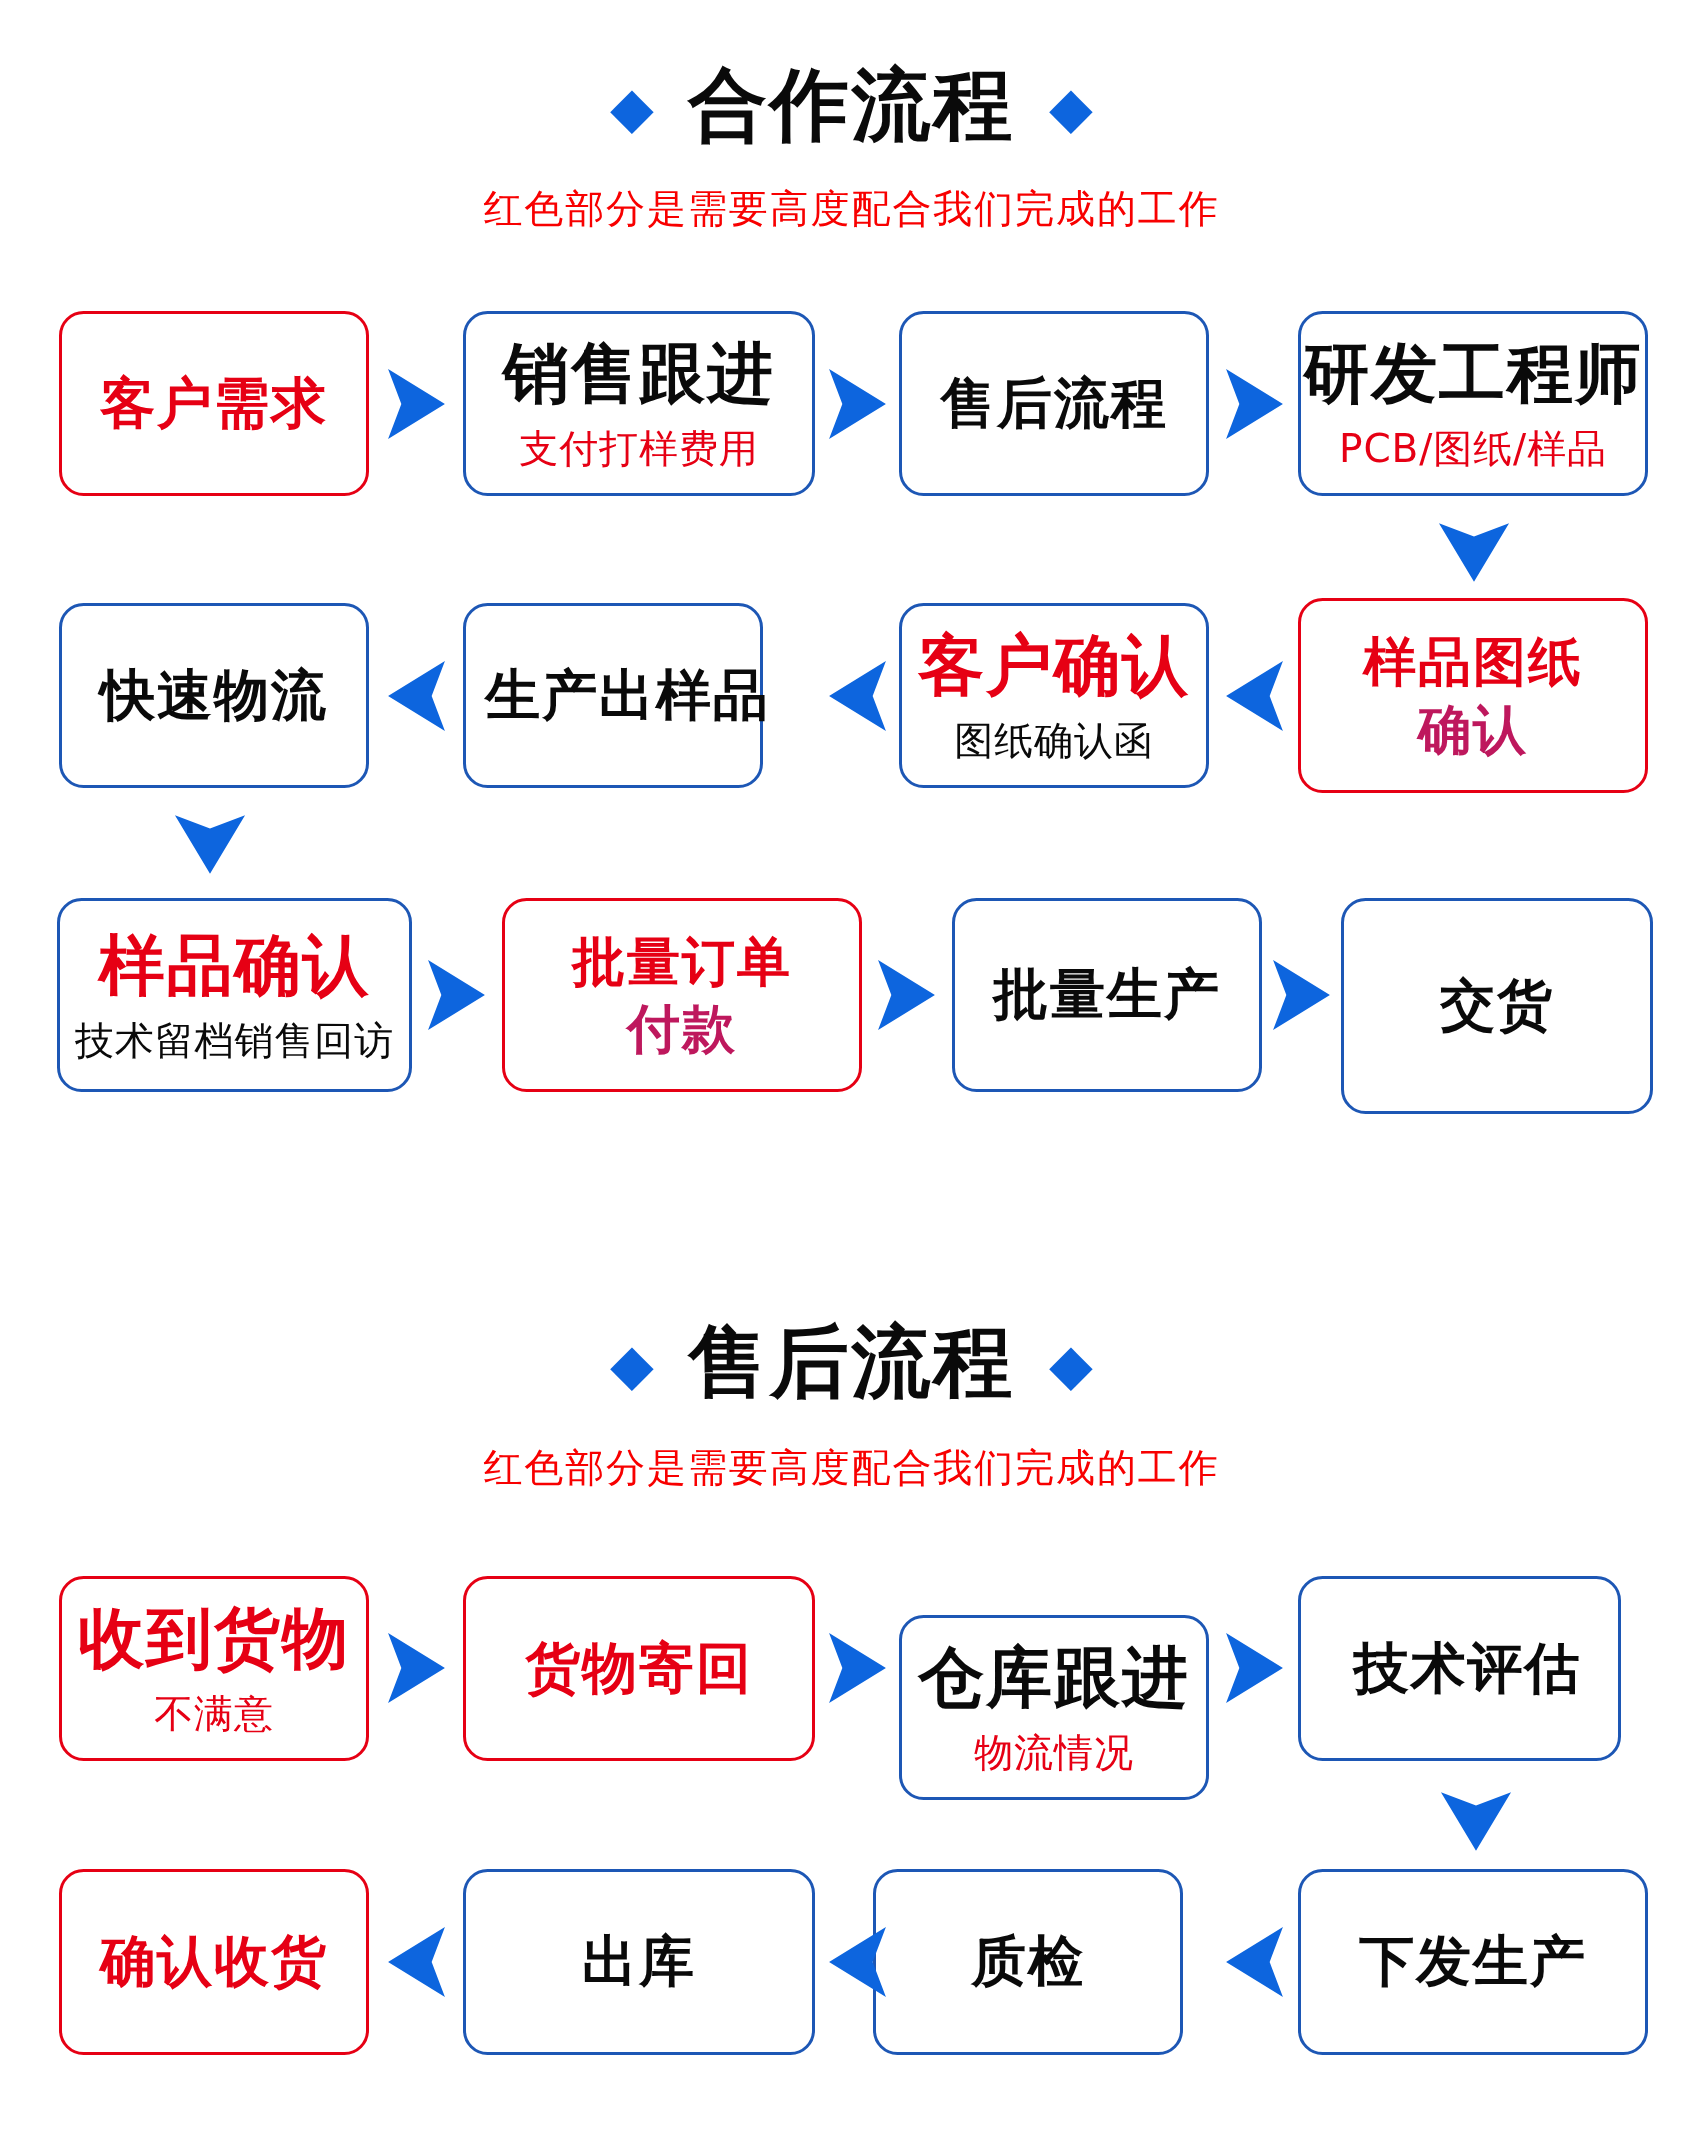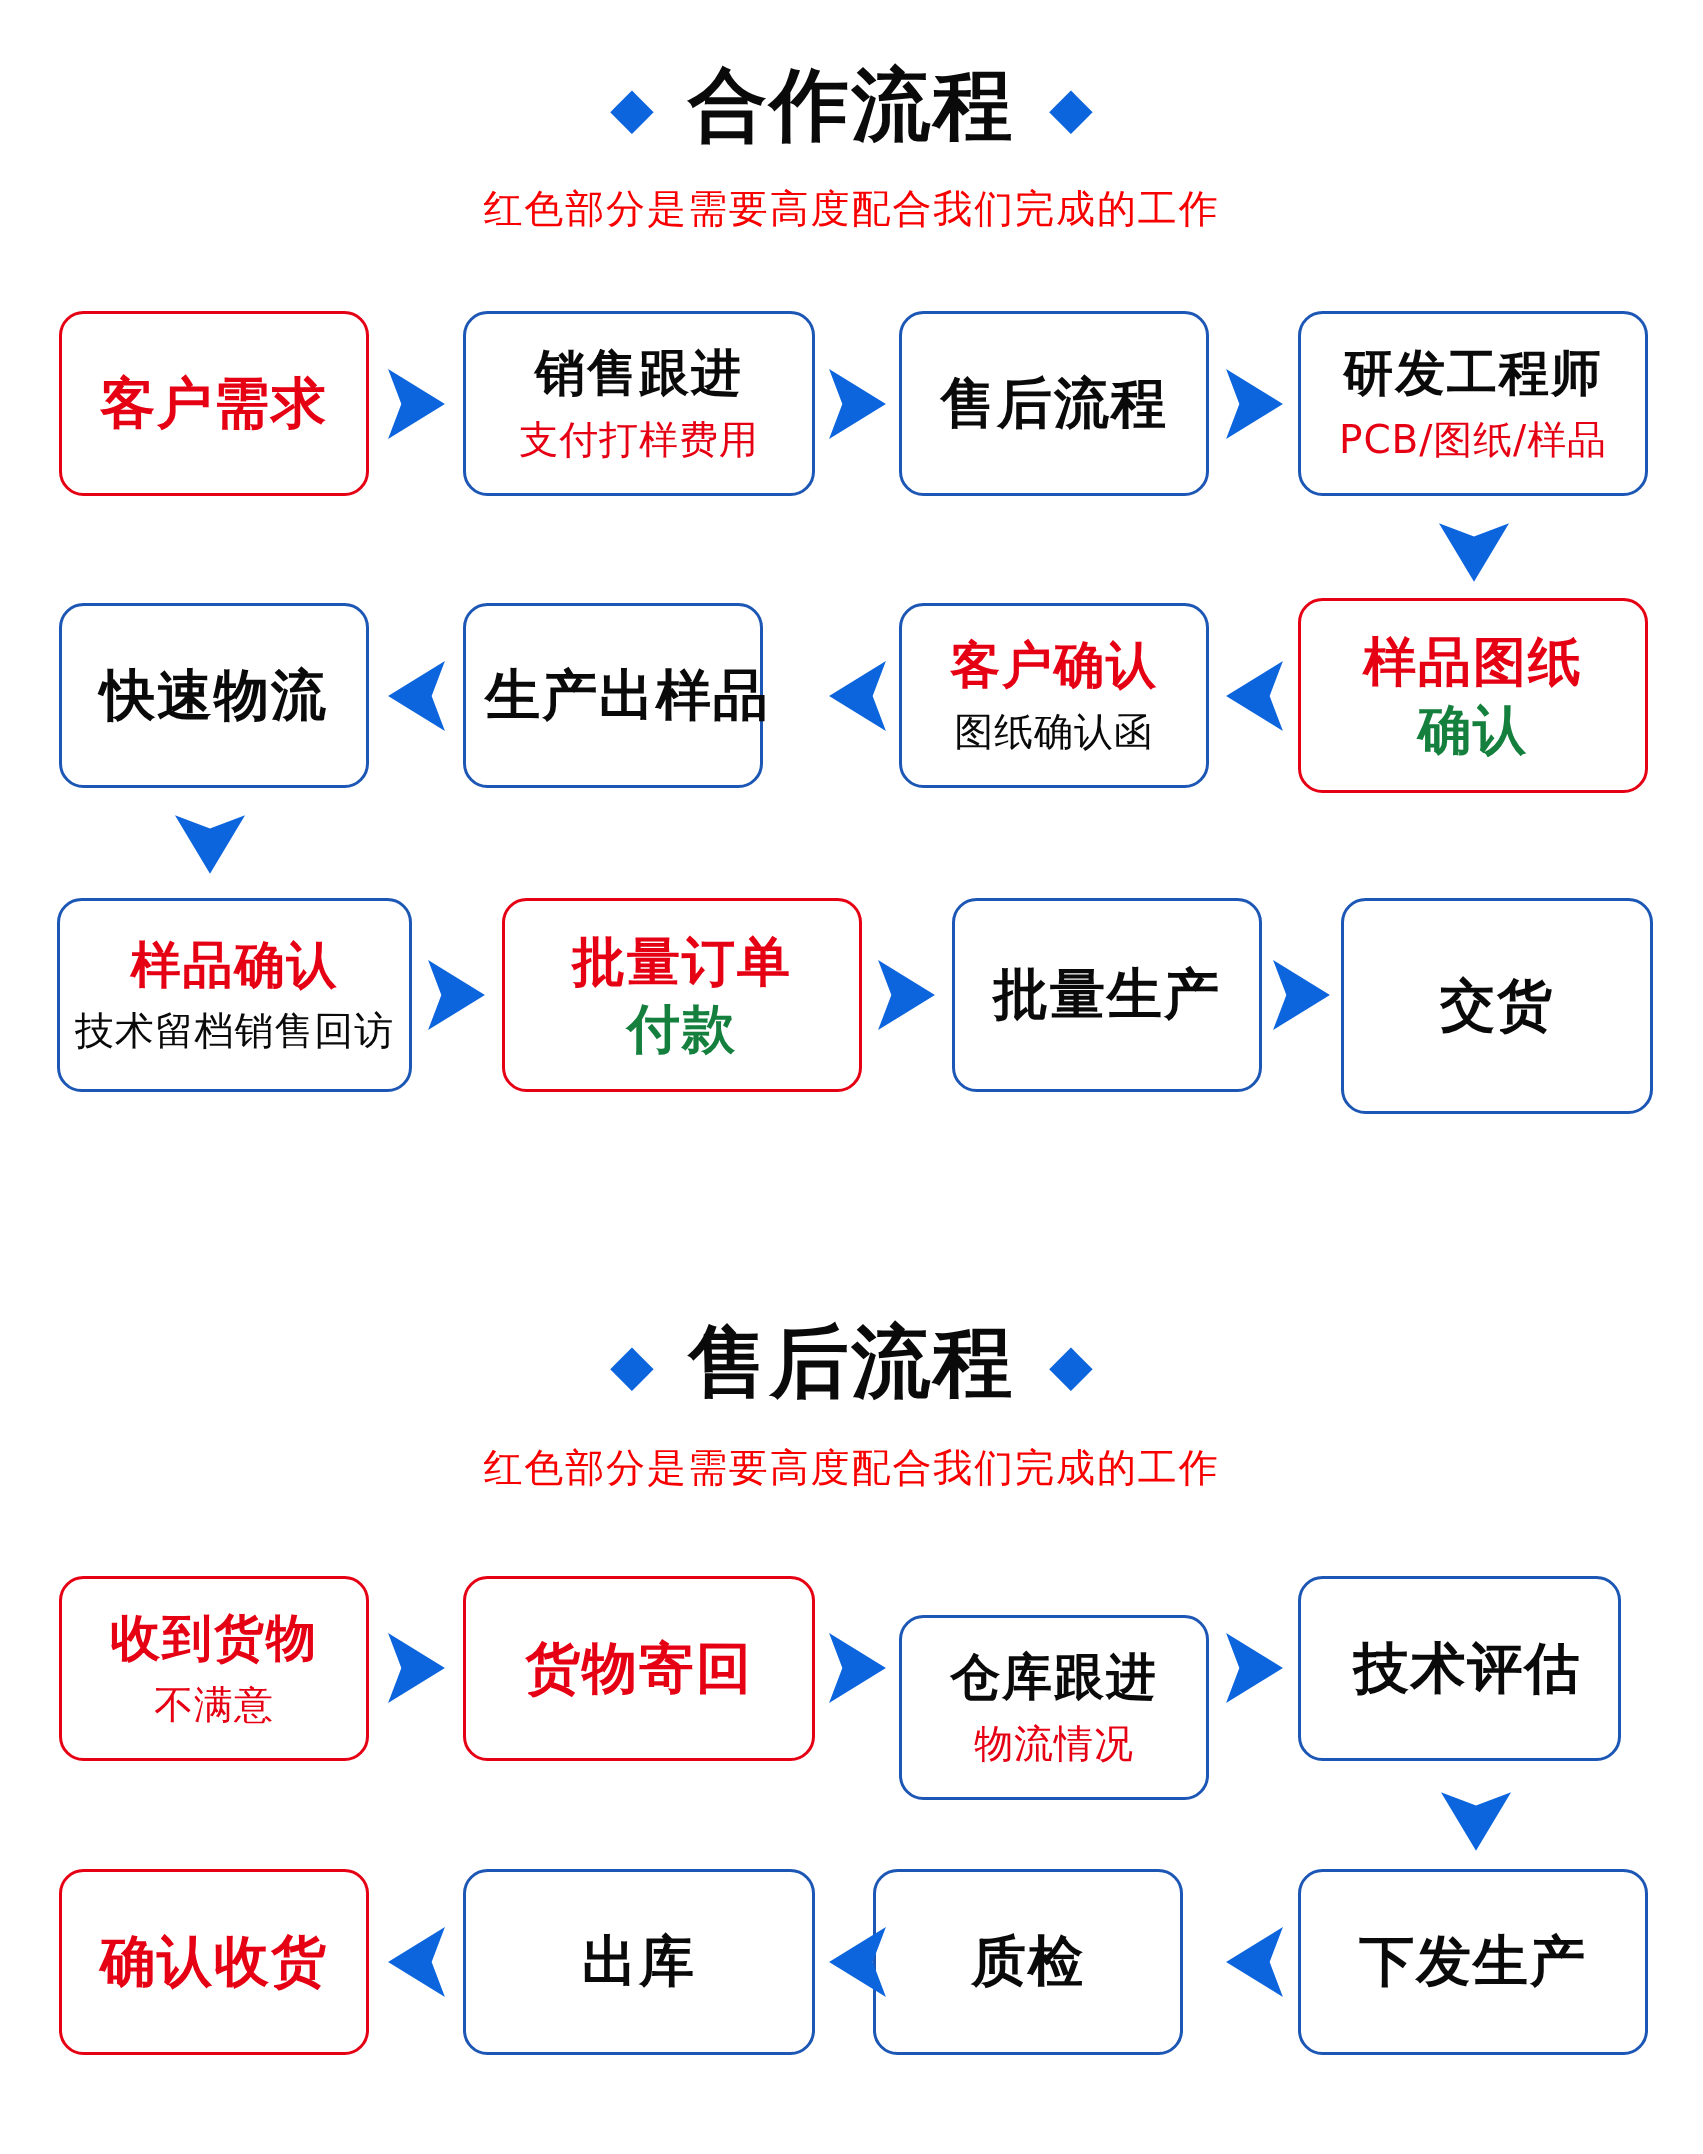--- a/index.html
+++ b/index.html
@@ -15,28 +15,28 @@
   .diamond{font-size:57px;color:#0d65de;line-height:1;transform:translateY(1.9px);}
   .subtitle{position:absolute;left:0;width:1703px;text-align:center;font-size:39px;font-weight:500;
             color:#f80000;letter-spacing:1.9px;line-height:1;}
 
   
   .box{position:absolute;background:#fff;border-radius:24.6px;box-sizing:border-box;
        display:flex;flex-direction:column;align-items:center;justify-content:center;gap:16px;}
   .b-blue{border:3.8px solid #1d57b5;}
   .b-red{border:3.8px solid #e60014;}
   .t{font-size:55px;font-weight:800;color:#0a0a0a;line-height:1.15;letter-spacing:1.9px;white-space:nowrap;}
-  .has-sub .t{font-size:50px;}
+  .has-sub .t{font-size:66px;}
   .t.red{color:#e60014;}
   .s{font-size:39px;font-weight:500;color:#0a0a0a;line-height:1.1;letter-spacing:0.9px;white-space:nowrap;}
   .s.red{color:#e60014;}
   .s:empty{display:none;}
   .two-line{gap:7.6px;}
   .two-line .t{font-size:53px;}
-  .two-line .s{font-size:53px;font-weight:800;color:#15803d;letter-spacing:1.9px;}
+  .two-line .s{font-size:53px;font-weight:800;color:#be185d;letter-spacing:1.9px;}
 
   .arrow{position:absolute;line-height:0;}
 </style>
 </head>
 <body>
 
 <div class="canvas">
 
   <div class="title-row" style="top:66px;">
     <span class="diamond">◆</span>

